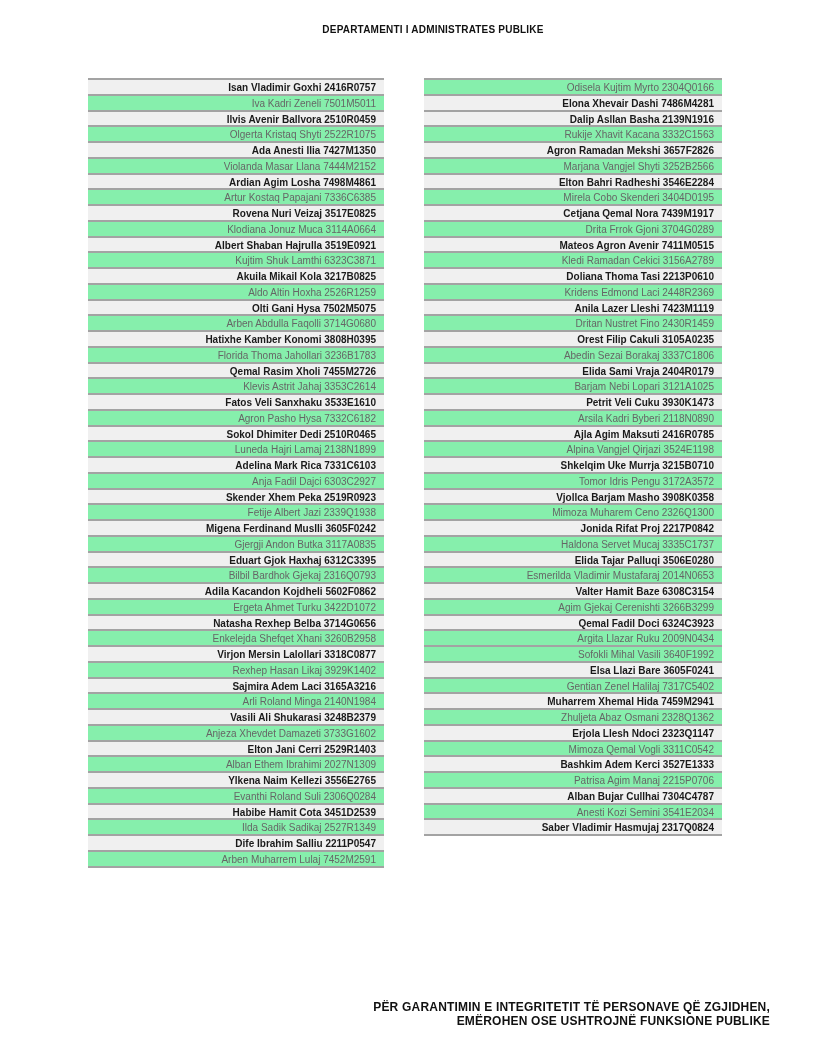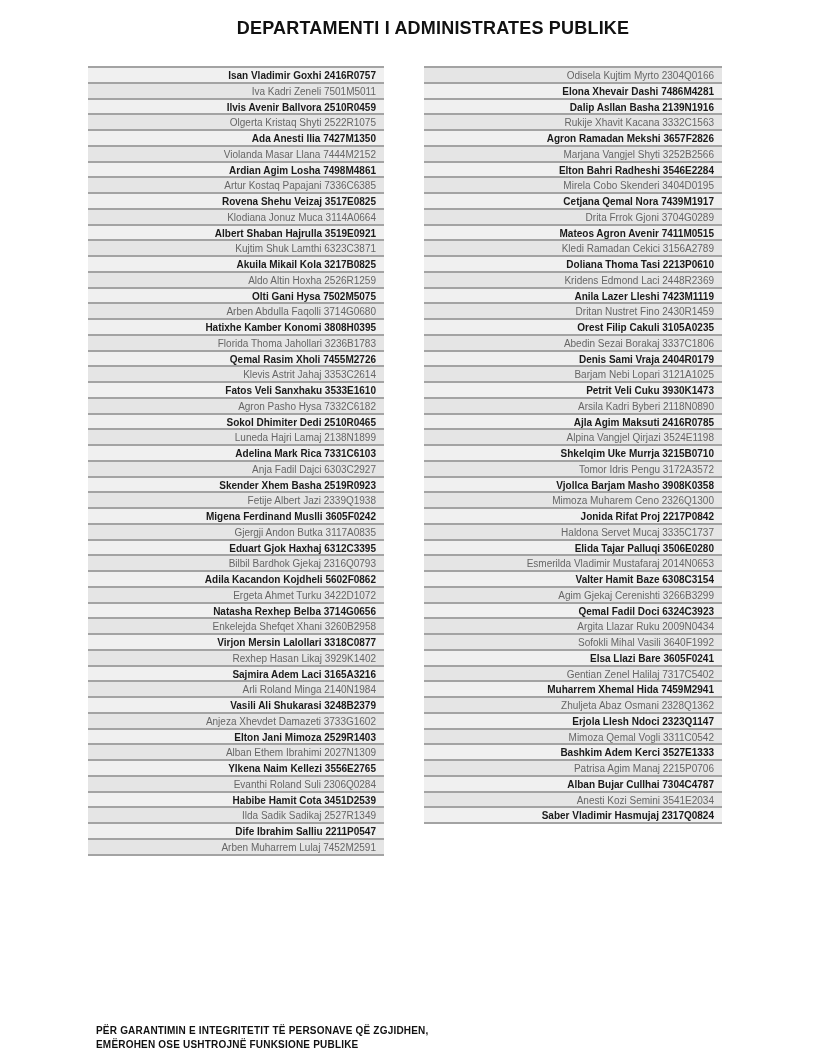--- a/index.html
+++ b/index.html
@@ -13,120 +13,119 @@
   }
   .page {
     position: relative;
     width: 816px;
     height: 1056px;
     background: #ffffff;
   }
   .doc-title {
     position: absolute;
     left: 96px;
-    top: 18px;
+    top: 24px;
     width: 674px;
     text-align: center;
-    font-size: 18px;
+    font-size: 10px;
     font-weight: bold;
     color: #111111;
     letter-spacing: 0.2px;
   }
   .name-column {
     position: absolute;
-    top: 66px;
+    top: 78px;
     border-top: 2px solid var(--row-border, #a3a3a3);
   }
   .name-column.left  { left: 88px;  width: 296px; }
   .name-column.right { left: 424px; width: 298px; }
   .row {
     height: 15.76px;
     line-height: 15.4px;
     border-bottom: 2px solid var(--row-border, #a3a3a3);
     text-align: right;
     padding-right: 8px;
     font-size: 10px;
     white-space: nowrap;
     overflow: hidden;
   }
   .row.shaded {
     background: var(--row-shaded-bg, #f0f0f0);
     font-weight: bold;
     color: var(--text-bold, #1a1a1a);
   }
   .row.plain {
-    background: #e5e5e5;
+    background: #86efac;
     font-weight: normal;
     color: var(--text-regular, #666666);
   }
   .doc-footer {
     position: absolute;
     left: 96px;
     top: 1001px;
     width: 674px;
-    text-align: left;
-    font-size: 10px;
+    text-align: right;
+    font-size: 12px;
     font-weight: bold;
     color: #111111;
     line-height: 13.5px;
     letter-spacing: 0.2px;
-    margin-top: 23px;
   }
 </style>
 </head>
 <body>
 
 <div class="page">
 
   <div class="doc-title">DEPARTAMENTI I ADMINISTRATES PUBLIKE</div>
 
   <div class="name-column left">
       <div class="row shaded">Isan Vladimir Goxhi 2416R0757</div>
       <div class="row plain">Iva Kadri Zeneli 7501M5011</div>
       <div class="row shaded">Ilvis Avenir Ballvora 2510R0459</div>
       <div class="row plain">Olgerta Kristaq Shyti 2522R1075</div>
       <div class="row shaded">Ada Anesti Ilia 7427M1350</div>
       <div class="row plain">Violanda Masar Llana 7444M2152</div>
       <div class="row shaded">Ardian Agim Losha 7498M4861</div>
       <div class="row plain">Artur Kostaq Papajani 7336C6385</div>
-      <div class="row shaded">Rovena Shehu Veizaj 3517E0825</div>
+      <div class="row shaded">Rovena Nuri Veizaj 3517E0825</div>
       <div class="row plain">Klodiana Jonuz Muca 3114A0664</div>
       <div class="row shaded">Albert Shaban Hajrulla 3519E0921</div>
       <div class="row plain">Kujtim Shuk Lamthi 6323C3871</div>
       <div class="row shaded">Akuila Mikail Kola 3217B0825</div>
       <div class="row plain">Aldo Altin Hoxha 2526R1259</div>
       <div class="row shaded">Olti Gani Hysa 7502M5075</div>
       <div class="row plain">Arben Abdulla Faqolli 3714G0680</div>
       <div class="row shaded">Hatixhe Kamber Konomi 3808H0395</div>
       <div class="row plain">Florida Thoma Jahollari 3236B1783</div>
       <div class="row shaded">Qemal Rasim Xholi 7455M2726</div>
       <div class="row plain">Klevis Astrit Jahaj 3353C2614</div>
       <div class="row shaded">Fatos Veli Sanxhaku 3533E1610</div>
       <div class="row plain">Agron Pasho Hysa 7332C6182</div>
       <div class="row shaded">Sokol Dhimiter Dedi 2510R0465</div>
       <div class="row plain">Luneda Hajri Lamaj 2138N1899</div>
       <div class="row shaded">Adelina Mark Rica 7331C6103</div>
       <div class="row plain">Anja Fadil Dajci 6303C2927</div>
-      <div class="row shaded">Skender Xhem Basha 2519R0923</div>
+      <div class="row shaded">Skender Xhem Peka 2519R0923</div>
       <div class="row plain">Fetije Albert Jazi 2339Q1938</div>
       <div class="row shaded">Migena Ferdinand Muslli 3605F0242</div>
       <div class="row plain">Gjergji Andon Butka 3117A0835</div>
       <div class="row shaded">Eduart Gjok Haxhaj 6312C3395</div>
       <div class="row plain">Bilbil Bardhok Gjekaj 2316Q0793</div>
       <div class="row shaded">Adila Kacandon Kojdheli 5602F0862</div>
       <div class="row plain">Ergeta Ahmet Turku 3422D1072</div>
       <div class="row shaded">Natasha Rexhep Belba 3714G0656</div>
       <div class="row plain">Enkelejda Shefqet Xhani 3260B2958</div>
       <div class="row shaded">Virjon Mersin Lalollari 3318C0877</div>
       <div class="row plain">Rexhep Hasan Likaj 3929K1402</div>
       <div class="row shaded">Sajmira Adem Laci 3165A3216</div>
       <div class="row plain">Arli Roland Minga 2140N1984</div>
       <div class="row shaded">Vasili Ali Shukarasi 3248B2379</div>
       <div class="row plain">Anjeza Xhevdet Damazeti 3733G1602</div>
-      <div class="row shaded">Elton Jani Mimoza 2529R1403</div>
+      <div class="row shaded">Elton Jani Cerri 2529R1403</div>
       <div class="row plain">Alban Ethem Ibrahimi 2027N1309</div>
       <div class="row shaded">Ylkena Naim Kellezi 3556E2765</div>
       <div class="row plain">Evanthi Roland Suli 2306Q0284</div>
       <div class="row shaded">Habibe Hamit Cota 3451D2539</div>
       <div class="row plain">Ilda Sadik Sadikaj 2527R1349</div>
       <div class="row shaded">Dife Ibrahim Salliu 2211P0547</div>
       <div class="row plain">Arben Muharrem Lulaj 7452M2591</div>
     </div>
 
   <div class="name-column right">
@@ -141,21 +140,21 @@
       <div class="row shaded">Cetjana Qemal Nora 7439M1917</div>
       <div class="row plain">Drita Frrok Gjoni 3704G0289</div>
       <div class="row shaded">Mateos Agron Avenir 7411M0515</div>
       <div class="row plain">Kledi Ramadan Cekici 3156A2789</div>
       <div class="row shaded">Doliana Thoma Tasi 2213P0610</div>
       <div class="row plain">Kridens Edmond Laci 2448R2369</div>
       <div class="row shaded">Anila Lazer Lleshi 7423M1119</div>
       <div class="row plain">Dritan Nustret Fino 2430R1459</div>
       <div class="row shaded">Orest Filip Cakuli 3105A0235</div>
       <div class="row plain">Abedin Sezai Borakaj 3337C1806</div>
-      <div class="row shaded">Denis Sami Vraja 2404R0179</div>
+      <div class="row shaded">Elida Sami Vraja 2404R0179</div>
       <div class="row plain">Barjam Nebi Lopari 3121A1025</div>
       <div class="row shaded">Petrit Veli Cuku 3930K1473</div>
       <div class="row plain">Arsila Kadri Byberi 2118N0890</div>
       <div class="row shaded">Ajla Agim Maksuti 2416R0785</div>
       <div class="row plain">Alpina Vangjel Qirjazi 3524E1198</div>
       <div class="row shaded">Shkelqim Uke Murrja 3215B0710</div>
       <div class="row plain">Tomor Idris Pengu 3172A3572</div>
       <div class="row shaded">Vjollca Barjam Masho 3908K0358</div>
       <div class="row plain">Mimoza Muharem Ceno 2326Q1300</div>
       <div class="row shaded">Jonida Rifat Proj 2217P0842</div>

